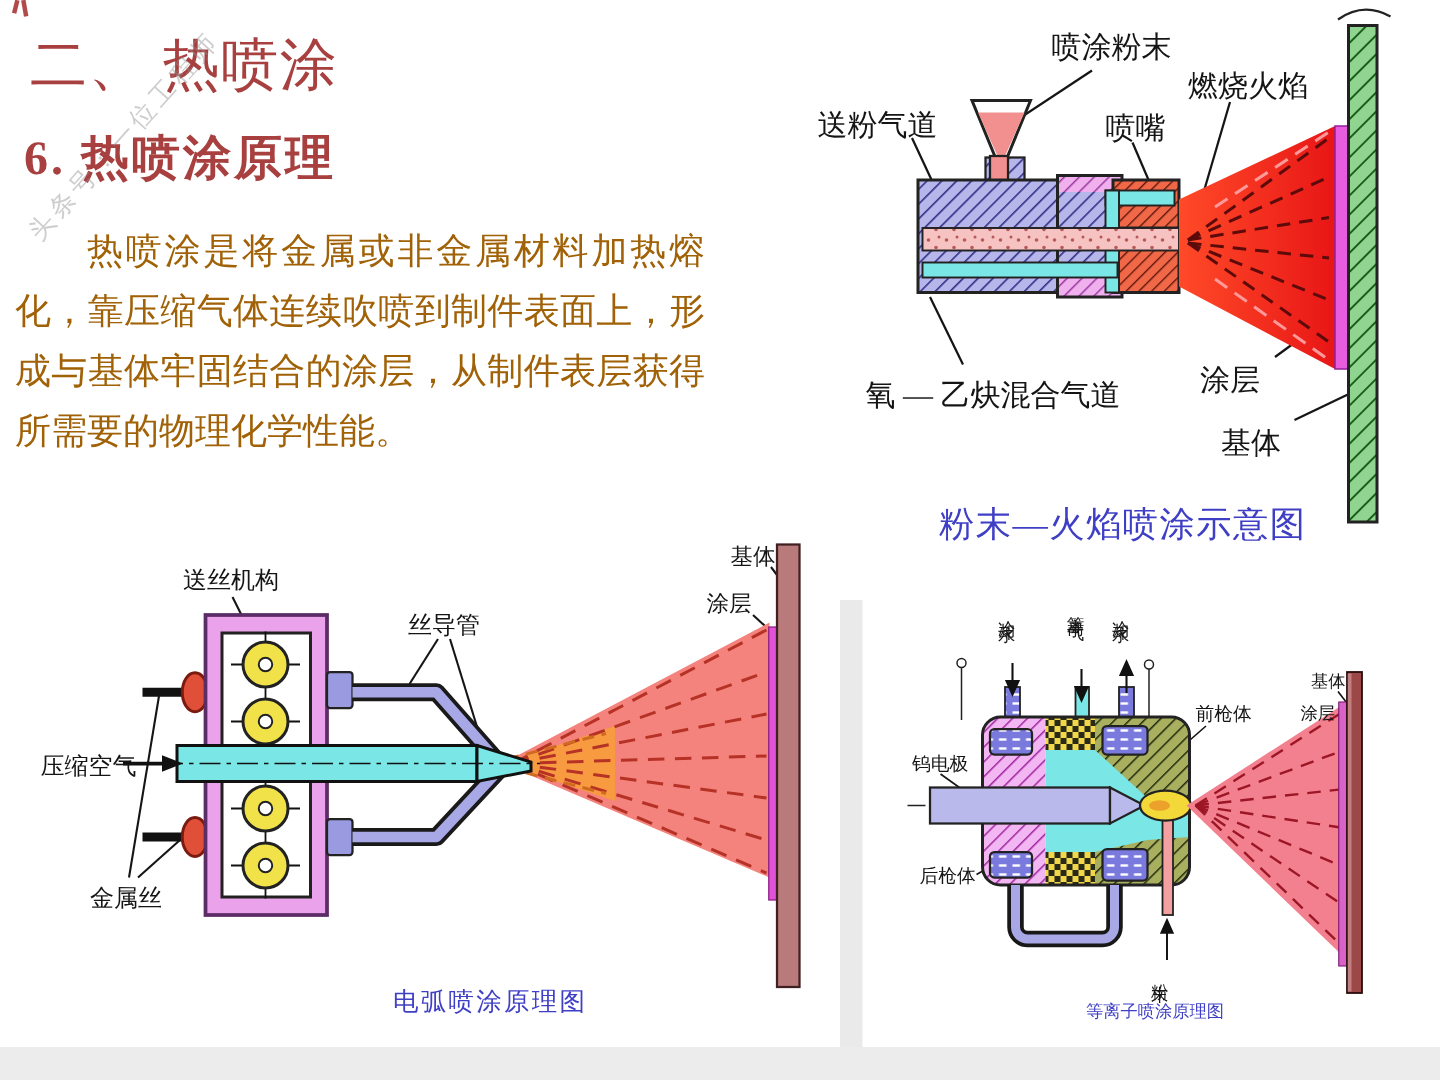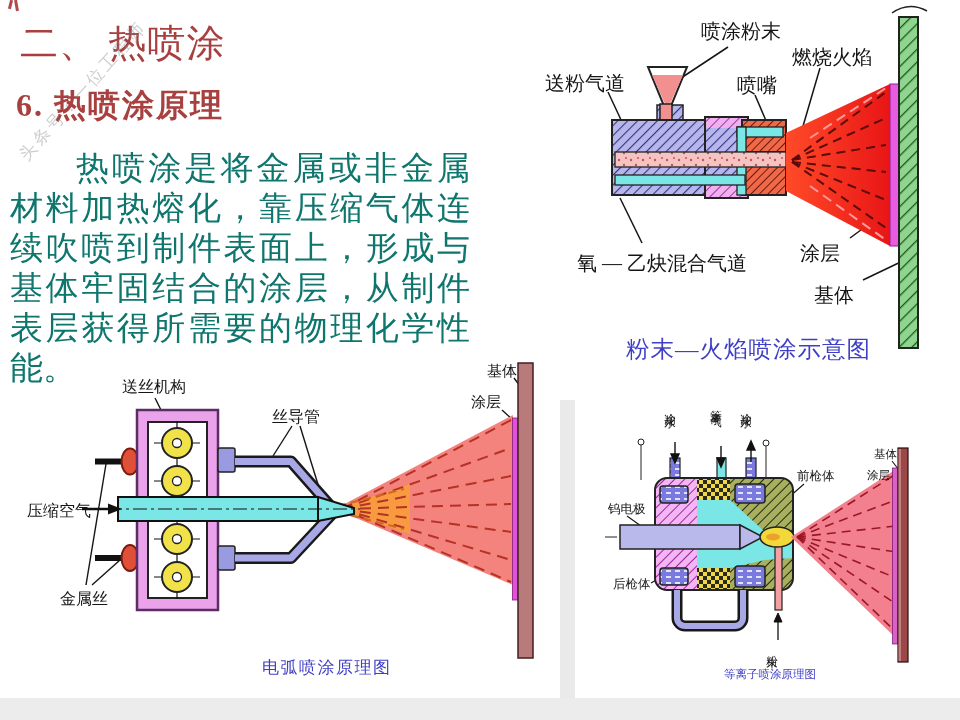--- a/index.html
+++ b/index.html
@@ -1,21 +1,21 @@
 <!DOCTYPE html>
 <html><head>
 <meta charset="utf-8">
 <style>
   html,body{margin:0;padding:0;}
   body{width:960px;height:720px;position:relative;background:#ffffff;overflow:hidden;
        font-family:"Liberation Serif",serif;}
   .abs{position:absolute;}
   #title{left:20px;top:18px;font-size:38px;font-weight:normal;color:#a84040;letter-spacing:1px;}
   #subtitle{left:16px;top:84px;font-size:32px;font-weight:bold;color:#a84040;letter-spacing:2px;}
-  #para{left:10px;top:148px;width:460px;font-size:33px;line-height:40px;color:#0f766e;
+  #para{left:10px;top:148px;width:460px;font-size:24px;line-height:40px;color:#a16207;
         text-align:justify;text-indent:2em;}
   #wm-diag{left:14px;top:150px;font-size:17px;color:rgba(145,145,145,0.45);
            transform:rotate(-48deg);transform-origin:0 0;letter-spacing:3px;white-space:nowrap;}
   #wm-bottom{left:735px;top:672px;font-family:"Liberation Sans",sans-serif;font-weight:bold;
              font-size:27px;color:#4c1d95;white-space:nowrap;z-index:30;
              text-shadow:1px 1px 0 rgba(255,255,255,.95),-1px -1px 0 rgba(255,255,255,.95),
                          1px -1px 0 rgba(255,255,255,.8),-1px 1px 0 rgba(255,255,255,.8);margin-top:46px;}
   .redmark{width:3px;background:#b24a4a;}
   #band-mid{left:560px;top:400px;width:15px;height:298px;background:#eaeaea;}
   #strip-bottom{left:0;top:698px;width:960px;height:22px;background:#ececec;}

